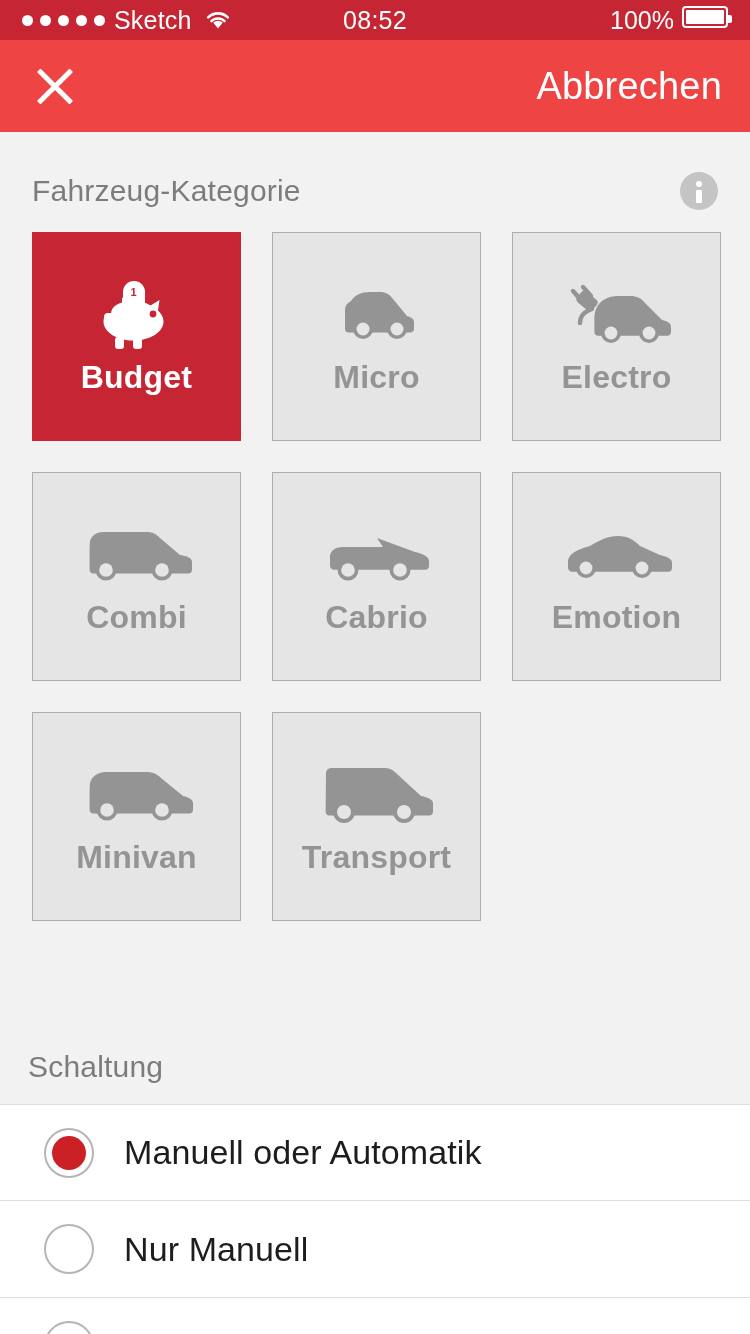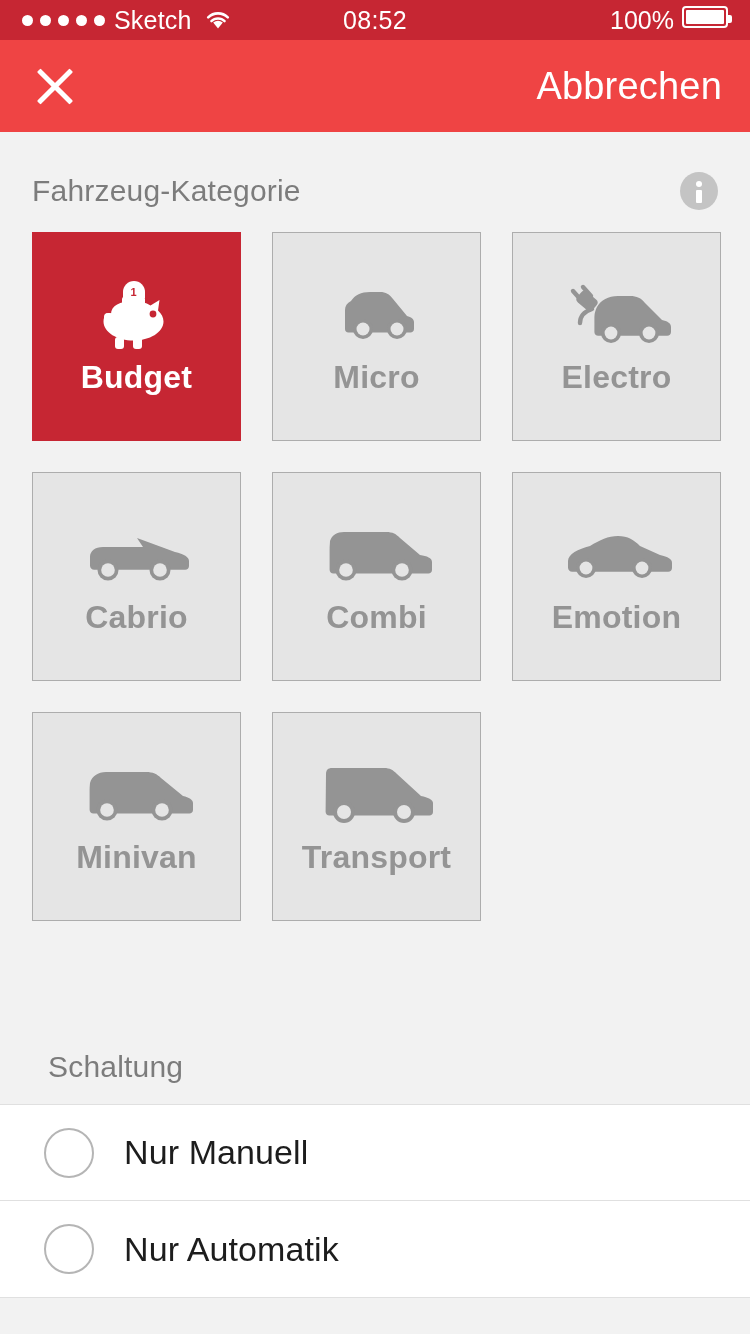--- a/index.html
+++ b/index.html
@@ -85,21 +85,21 @@
   .tile .glyph { height: 78px; display: flex; align-items: center; justify-content: center; }
   .tile .glyph svg { display: block; }
   .tile-label {
     font-size: 32px; font-weight: bold; color: #949494;
     letter-spacing: .2px; margin-top: 4px;
   }
   .tile.selected .tile-label { color: #ffffff; }
 
   
   .schaltung-label {
-    font-size: 30px; color: #7c7c7c; padding: 0 48px;
+    font-size: 30px; color: #7c7c7c; padding: 0 28px;
     position: absolute; left: 0; top: 1050px; letter-spacing: .2px;
   }
   .radio-list { position: absolute; left: 0; right: 0; top: 1104px; background: #fff; }
   .radio-row {
     height: 97px; display: flex; align-items: center; padding: 0 0 0 44px;
     border-bottom: 1px solid #e0e0e0; background: #fff; cursor: pointer;
   }
   .radio-row:first-child { border-top: 1px solid #e0e0e0; }
   .radio-outer {
     width: 50px; height: 50px; border-radius: 50%;
@@ -210,48 +210,48 @@
             <circle cx="98" cy="54" r="6.4" fill="#e5e5e5"></circle>
           </svg>
         </div>
         <div class="tile-label">Electro</div>
       </div>
 
       <div class="tile">
         <div class="glyph">
           <svg width="126" height="62" viewBox="0 0 126 62">
             <g fill="#949494">
+              <path d="M16 16 c2-6 7-9 14-9 h42 c7 0 10 2 14 6 l20 17 c7 1 12 3 12 7 v8 c0 2-1.6 3.6-3.6 3.6 h-95 c-2.2 0-3.8-1.6-3.8-3.8 v-20 c0-4 0.4-6.4 0.4-8.8 z"></path>
+            </g>
+            <circle cx="32" cy="45" r="10.5" fill="#949494"></circle>
+            <circle cx="32" cy="45" r="6.8" fill="#e5e5e5"></circle>
+            <circle cx="88" cy="45" r="10.5" fill="#949494"></circle>
+            <circle cx="88" cy="45" r="6.8" fill="#e5e5e5"></circle>
+          </svg>
+        </div>
+        <div class="tile-label">Combi</div>
+      </div>
+
+      <div class="tile">
+        <div class="glyph">
+          <svg width="126" height="62" viewBox="0 0 126 62">
+            <g fill="#949494">
               <path d="M16 32 c0-6 5-10 13-10 h40 l-6-9 l38 14 c9 2 14 5 14 9 v5 c0 2.2-1.6 3.8-3.8 3.8 h-91 c-2.4 0-4.2-1.8-4.2-4.2 z"></path>
             </g>
             <circle cx="34" cy="45" r="10.5" fill="#949494"></circle>
             <circle cx="34" cy="45" r="6.8" fill="#e5e5e5"></circle>
             <circle cx="86" cy="45" r="10.5" fill="#949494"></circle>
             <circle cx="86" cy="45" r="6.8" fill="#e5e5e5"></circle>
           </svg>
         </div>
         <div class="tile-label">Cabrio</div>
       </div>
 
       <div class="tile">
         <div class="glyph">
-          <svg width="126" height="62" viewBox="0 0 126 62">
-            <g fill="#949494">
-              <path d="M16 16 c2-6 7-9 14-9 h42 c7 0 10 2 14 6 l20 17 c7 1 12 3 12 7 v8 c0 2-1.6 3.6-3.6 3.6 h-95 c-2.2 0-3.8-1.6-3.8-3.8 v-20 c0-4 0.4-6.4 0.4-8.8 z"></path>
-            </g>
-            <circle cx="32" cy="45" r="10.5" fill="#949494"></circle>
-            <circle cx="32" cy="45" r="6.8" fill="#e5e5e5"></circle>
-            <circle cx="88" cy="45" r="10.5" fill="#949494"></circle>
-            <circle cx="88" cy="45" r="6.8" fill="#e5e5e5"></circle>
-          </svg>
-        </div>
-        <div class="tile-label">Combi</div>
-      </div>
-
-      <div class="tile">
-        <div class="glyph">
           <svg width="126" height="58" viewBox="0 0 126 58">
             <g fill="#949494">
               <path d="M14 34 c0-7 10-12 22-15 c10-6 18-10 28-10 c10 0 16 4 22 10 l20 9 c8 2 12 4 12 8 v5 c0 2.2-1.6 3.8-3.8 3.8 h-96 c-2.4 0-4.2-1.8-4.2-4.2 z"></path>
             </g>
             <circle cx="32" cy="41" r="10" fill="#949494"></circle>
             <circle cx="32" cy="41" r="6.4" fill="#e5e5e5"></circle>
             <circle cx="88" cy="41" r="10" fill="#949494"></circle>
             <circle cx="88" cy="41" r="6.4" fill="#e5e5e5"></circle>
           </svg>
         </div>
@@ -287,20 +287,26 @@
         </div>
         <div class="tile-label">Transport</div>
       </div>
 
     </div>
   </div>
 
   <div class="schaltung-label">Schaltung</div>
 
   <div class="radio-list">
+    <div class="radio-row checked">
+      <span class="radio-outer">
+          <span class="radio-inner"></span>
+        </span>
+      <span class="radio-text">Manuell oder Automatik</span>
+    </div>
     <div class="radio-row">
       <span class="radio-outer">
           <span class="radio-inner"></span>
         </span>
       <span class="radio-text">Nur Manuell</span>
     </div>
     <div class="radio-row">
       <span class="radio-outer">
           <span class="radio-inner"></span>
         </span>

